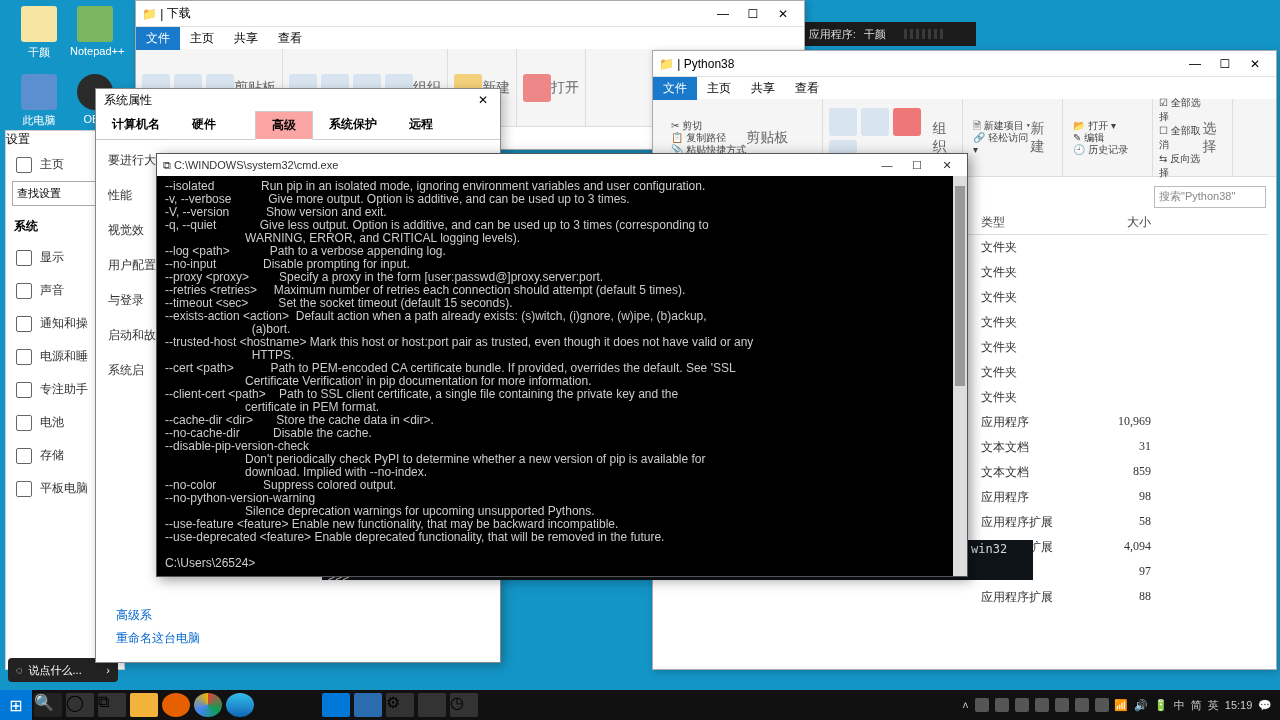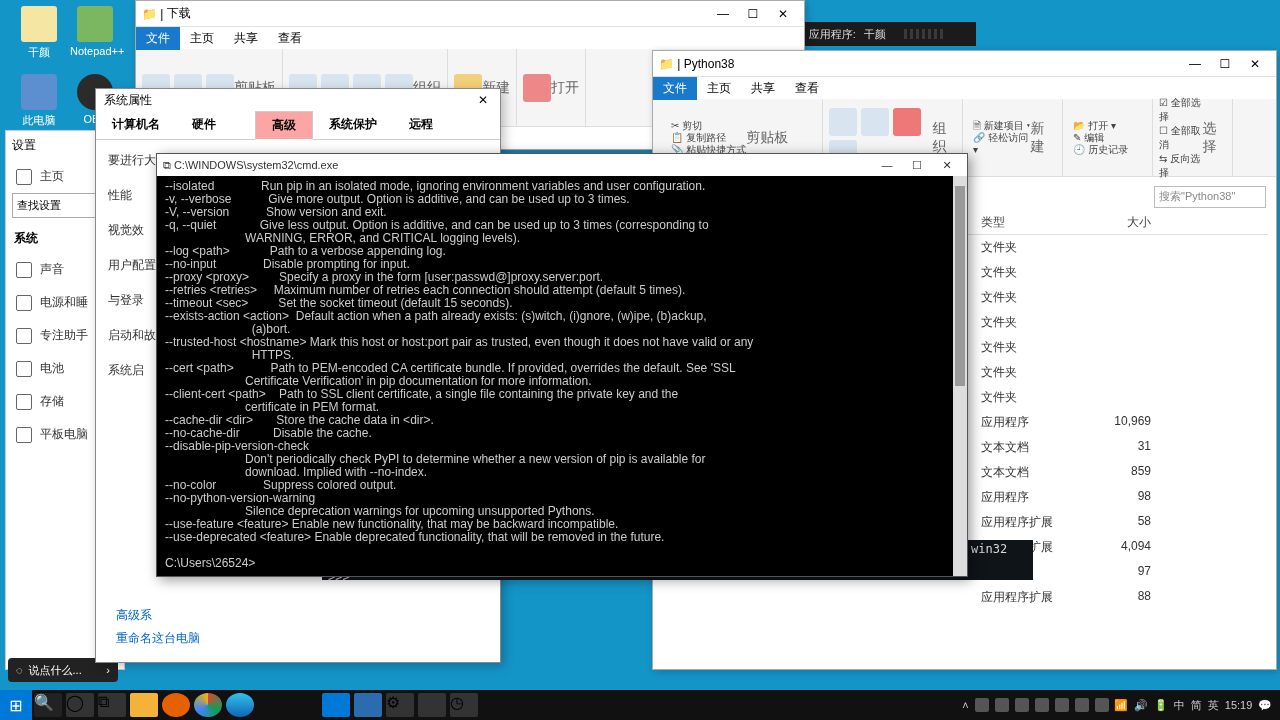--- a/index.html
+++ b/index.html
@@ -14,21 +14,21 @@
 
 .taskbar { position: absolute; left: 0; right: 0; bottom: 0; height: 30px; background: #111; display: flex; align-items: center; }
 .taskbar .tb-item { width: 28px; height: 24px; margin: 0 2px; background: #333; border-radius: 2px; }
 .taskbar .tb-start { width: 32px; height: 30px; background: #0078d7; display: flex; align-items: center; justify-content: center; }
 .taskbar .tb-spacer { flex: 1; }
 .taskbar .tray { display: flex; align-items: center; color: #ccc; font-size: 11px; gap: 6px; padding-right: 8px; }
 .taskbar .tray .tic { width: 14px; height: 14px; background: #555; border-radius: 2px; }
 
 
 .settings-win { position: absolute; left: 5px; top: 130px; width: 120px; height: 540px; background: #fff; border: 1px solid #ccc; }
-.settings-win .hdr { padding: 6px; font-size: 12px; }
+.settings-win .hdr { padding: 0; font-size: 12px; }
 .settings-win .search { margin: 0 6px 6px; padding: 4px; border: 1px solid #aaa; font-size: 11px; }
 .settings-win .cat { padding: 6px 8px; font-size: 12px; }
 .settings-win .item { display: flex; align-items: center; padding: 8px 10px; font-size: 12px; gap: 8px; color: #333; }
 .settings-win .item .sic { width: 16px; height: 16px; border: 1px solid #666; border-radius: 2px; }
 .cortana { position: absolute; left: 8px; bottom: 38px; width: 110px; height: 24px; background: #222; border-radius: 4px; display: flex; align-items: center; padding: 0 8px; color: #fff; font-size: 11px; gap: 6px; }
 
 
 .explorer { position: absolute; background: #fff; border: 1px solid #aaa; box-shadow: 2px 2px 8px rgba(0,0,0,0.2); }
 .explorer .titlebar { height: 26px; background: #fff; display: flex; align-items: center; padding: 0 6px; font-size: 12px; border-bottom: 1px solid #e0e0e0; }
 .explorer .titlebar .winbtns { margin-left: auto; display: flex; }
@@ -41,21 +41,21 @@
 .explorer .ribbon .grp .icons { display: flex; gap: 4px; flex-wrap: wrap; }
 .explorer .ribbon .grp .icons .ri { width: 28px; height: 28px; background: #d8e4f0; border-radius: 3px; }
 .explorer .ribbon .grp .label { font-size: 14px; color: #666; }
 
 .exp1 { left: 135px; top: 0; width: 670px; height: 150px; }
 .exp2 { left: 652px; top: 50px; width: 625px; height: 620px; }
 .exp2 .content { padding: 4px 8px; font-size: 12px; }
 .exp2 .colhdr { display: flex; border-bottom: 1px solid #ddd; padding: 3px 0; color: #444; }
 .exp2 .colhdr div:nth-child(1){ width: 320px;} .exp2 .colhdr div:nth-child(2){ width: 100px;} .exp2 .colhdr div:nth-child(3){ width: 80px; text-align:right; padding-right:10px;}
 .exp2 .row { display: flex; padding: 4px 0; color: #333; }
-.exp2 .row span:nth-child(1){ width: 320px;} .exp2 .row span:nth-child(2){ width:100px;} .exp2 .row span:nth-child(3){ width:80px; text-align:right; padding-right:10px;}
+.exp2 .row span:nth-child(1){ width: 320px;} .exp2 .row span:nth-child(2){ width:100px;} .exp2 .row span:nth-child(3){ width:80px; text-align:right; padding-right:10px;font-family:Liberation Serif, serif;}
 .exp2 .searchbox { position: absolute; right: 10px; top: 135px; width: 112px; height: 22px; border: 1px solid #bbb; font-size: 11px; padding: 2px 4px; color: #888; }
 
 
 .sysprops { position: absolute; left: 95px; top: 88px; width: 406px; height: 575px; background: #fff; border: 1px solid #888; box-shadow: 3px 3px 10px rgba(0,0,0,0.25); }
 .sysprops .tb { height: 22px; display: flex; align-items: center; padding: 0 8px; font-size: 12px; }
 .sysprops .tb .x { margin-left: auto; width: 18px; text-align:center; }
 .sysprops .tabs2 { display: flex; font-size: 12px; border-bottom: 1px solid #ccc; }
 .sysprops .tabs2 div { padding: 5px 16px; font-weight: bold; }
 .sysprops .tabs2 .act { border: 1px solid #ccc; border-bottom: 1px solid #fff; margin-bottom: -1px; background:#fca5a5;margin-left:23px; }
 .sysprops .body { padding: 12px; font-size: 12px; color: #333; }
@@ -319,21 +319,29 @@
     <div class="hdr">设置</div>
     <div class="item">
         <span class="sic"></span>
         <span>主页</span>
       </div>
     <div class="search">查找设置</div>
     <div class="cat" style="font-weight:bold;">系统</div>
     <div id="settings-items">
         <div class="item">
           <span class="sic"></span>
+          <span>显示</span>
+        </div>
+        <div class="item">
+          <span class="sic"></span>
           <span>声音</span>
+        </div>
+        <div class="item">
+          <span class="sic"></span>
+          <span>通知和操</span>
         </div>
         <div class="item">
           <span class="sic"></span>
           <span>电源和睡</span>
         </div>
         <div class="item">
           <span class="sic"></span>
           <span>专注助手</span>
         </div>
         <div class="item">

